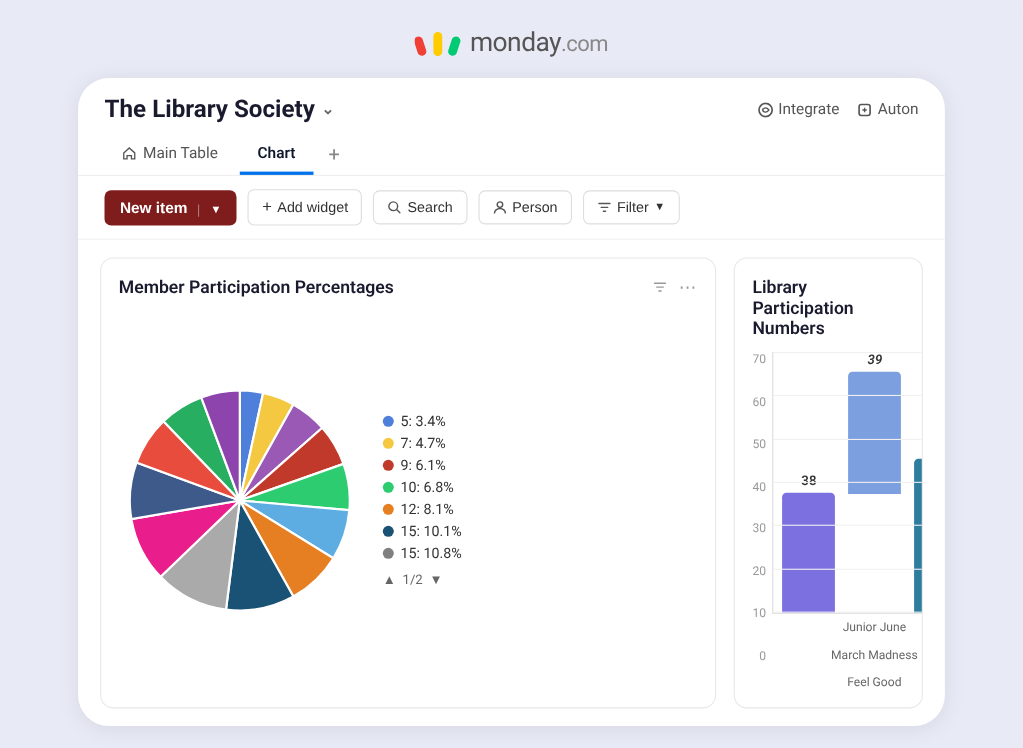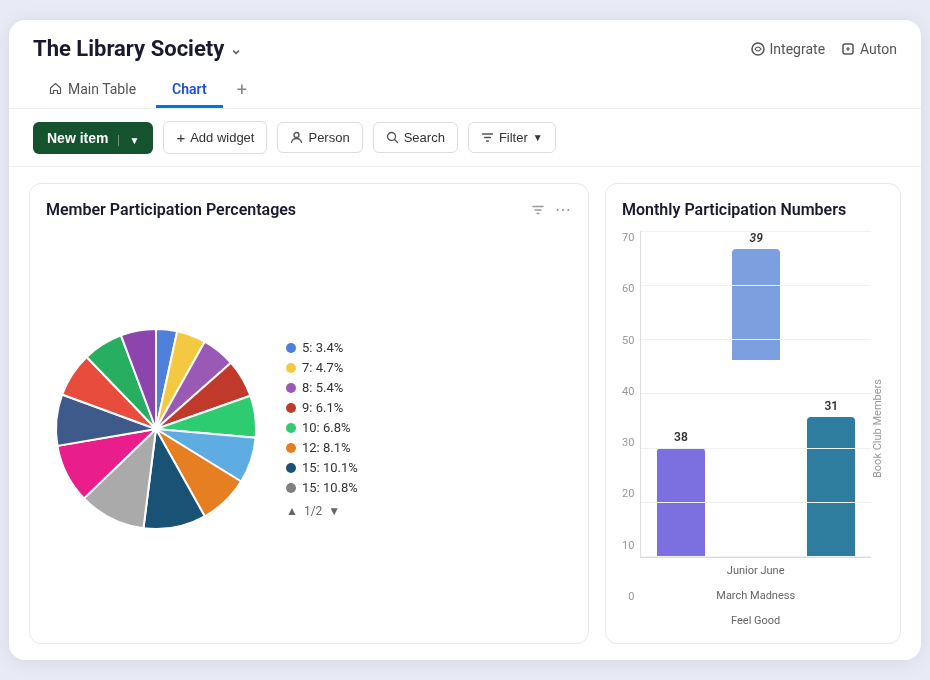--- a/index.html
+++ b/index.html
@@ -40,22 +40,22 @@
       color: #1a1a2e;
       letter-spacing: -0.5px;
     }
     .logo-text span {
       font-weight: 400;
       font-size: 24px;
       color: #555;
     }
     .main-window {
       background: #fff;
-      border-radius: 16px;
-      width: 912px;
+      border-radius: 28px;
+      width: 788px;
       flex: 1;
       display: flex;
       flex-direction: column;
       overflow: hidden;
       box-shadow: 0 2px 20px rgba(0,0,0,0.08);
       margin-bottom: 20px;
     }
     .window-header {
       padding: 16px 24px 0 24px;
       border-bottom: 1px solid #eee;
@@ -102,39 +102,39 @@
       font-size: 14px;
       color: #555;
       cursor: pointer;
       border-bottom: 3px solid transparent;
       display: flex;
       align-items: center;
       gap: 6px;
       margin-bottom: -1px;
     }
     .tab.active {
-      color: #1d4ed8;
+      color: #0f172a;
       border-bottom: 3px solid #0073ea;
       font-weight: 600;
     }
     .tab-add {
       padding: 8px 10px;
       color: #888;
       cursor: pointer;
       font-size: 18px;
     }
     .toolbar {
       padding: 12px 24px;
       display: flex;
       align-items: center;
       gap: 10px;
       border-bottom: 1px solid #f0f0f0;
     }
     .btn-new-item {
-      background: #14532d;
+      background: #7f1d1d;
       color: white;
       border: none;
       border-radius: 6px;
       padding: 8px 14px;
       font-size: 14px;
       font-weight: 600;
       cursor: pointer;
       display: flex;
       align-items: flex-end;
       gap: 0;
@@ -329,20 +329,33 @@
       align-self: center;
     }
     
     .pie-svg { width: 220px; height: 220px; }
   </style>
 </head>
 <body>
 
 <div class="app-container">
 
+  <div class="logo-area">
+    <div class="logo-icon">
+      <svg width="44" height="28" viewBox="0 0 44 28">
+
+        <rect x="1" y="10" width="8" height="18" rx="4" fill="#f04035" transform="rotate(-18 5 19)"></rect>
+        <rect x="17" y="6" width="8" height="22" rx="4" fill="#ffcc00"></rect>
+        <rect x="32" y="10" width="8" height="18" rx="4" fill="#00ca72" transform="rotate(18 36 19)"></rect>
+      </svg>
+    </div>
+    <div class="logo-text">
+      <span>monday</span><span style="font-weight:400;font-size:20px;color:#888;">.com</span>
+    </div>
+  </div>
 
   <div class="main-window">
 
     <div class="window-header">
       <div class="window-title-row">
         <div class="window-title">
           <span>The Library Society</span>
           <span class="chevron-down">⌄</span>
         </div>
         <div class="header-actions">
@@ -382,31 +395,31 @@
       <button class="btn-new-item">
         <span class="label-part">New item</span>
         <span class="arrow-part">▼</span>
       </button>
       <button class="toolbar-btn">
         <span style="font-size:15px;font-weight:300;">+</span>
         <span>Add widget</span>
       </button>
       <button class="toolbar-btn">
         <svg width="13" height="13" viewBox="0 0 13 13" fill="none">
+          <circle cx="5.5" cy="5.5" r="4" stroke="#555" stroke-width="1.3"></circle>
+          <line x1="8.5" y1="8.5" x2="11.5" y2="11.5" stroke="#555" stroke-width="1.3" stroke-linecap="round"></line>
+        </svg>
+        <span>Search</span>
+      </button>
+      <button class="toolbar-btn">
+        <svg width="13" height="13" viewBox="0 0 13 13" fill="none">
           <circle cx="6.5" cy="4" r="2.5" stroke="#555" stroke-width="1.3"></circle>
           <path d="M1.5 12C1.5 9.5 3.8 7.5 6.5 7.5C9.2 7.5 11.5 9.5 11.5 12" stroke="#555" stroke-width="1.3" fill="none"></path>
         </svg>
         <span>Person</span>
-      </button>
-      <button class="toolbar-btn">
-        <svg width="13" height="13" viewBox="0 0 13 13" fill="none">
-          <circle cx="5.5" cy="5.5" r="4" stroke="#555" stroke-width="1.3"></circle>
-          <line x1="8.5" y1="8.5" x2="11.5" y2="11.5" stroke="#555" stroke-width="1.3" stroke-linecap="round"></line>
-        </svg>
-        <span>Search</span>
       </button>
       <button class="toolbar-btn">
         <svg width="13" height="13" viewBox="0 0 13 13" fill="none">
           <path d="M1.5 3h10M3.5 6.5h6M5.5 10h2" stroke="#555" stroke-width="1.3" stroke-linecap="round"></path>
         </svg>
         <span>Filter</span>
         <span style="font-size:10px;">▼</span>
       </button>
     </div>
 
@@ -445,24 +458,20 @@
 
           <div class="legend-item">
         <span class="legend-dot" style="background:#4d7fdb;"></span>
         <span>5: 3.4%</span>
       </div>
               <div class="legend-item">
         <span class="legend-dot" style="background:#f5c842;"></span>
         <span>7: 4.7%</span>
       </div>
               <div class="legend-item">
-        <span class="legend-dot" style="background:#9b59b6;"></span>
-        <span>8: 5.4%</span>
-      </div>
-              <div class="legend-item">
         <span class="legend-dot" style="background:#c0392b;"></span>
         <span>9: 6.1%</span>
       </div>
               <div class="legend-item">
         <span class="legend-dot" style="background:#2ecc71;"></span>
         <span>10: 6.8%</span>
       </div>
               <div class="legend-item">
         <span class="legend-dot" style="background:#e67e22;"></span>
         <span>12: 8.1%</span>
@@ -478,21 +487,21 @@
               <div class="legend-pagination">
       <span style="cursor:pointer;">▲</span>
       <span>1/2</span>
       <span style="cursor:pointer;">▼</span>
     </div>
             </div>
         </div>
       </div>
 
       <div class="bar-card">
-        <div class="bar-card-title">Monthly Participation Numbers</div>
+        <div class="bar-card-title">Library Participation Numbers</div>
         <div class="bar-chart-area">
           <div class="bar-chart-inner">
             <div class="y-axis" id="y-axis">
             <span>70</span>
                 <span>60</span>
                 <span>50</span>
                 <span>40</span>
                 <span>30</span>
                 <span>20</span>
                 <span>10</span>

